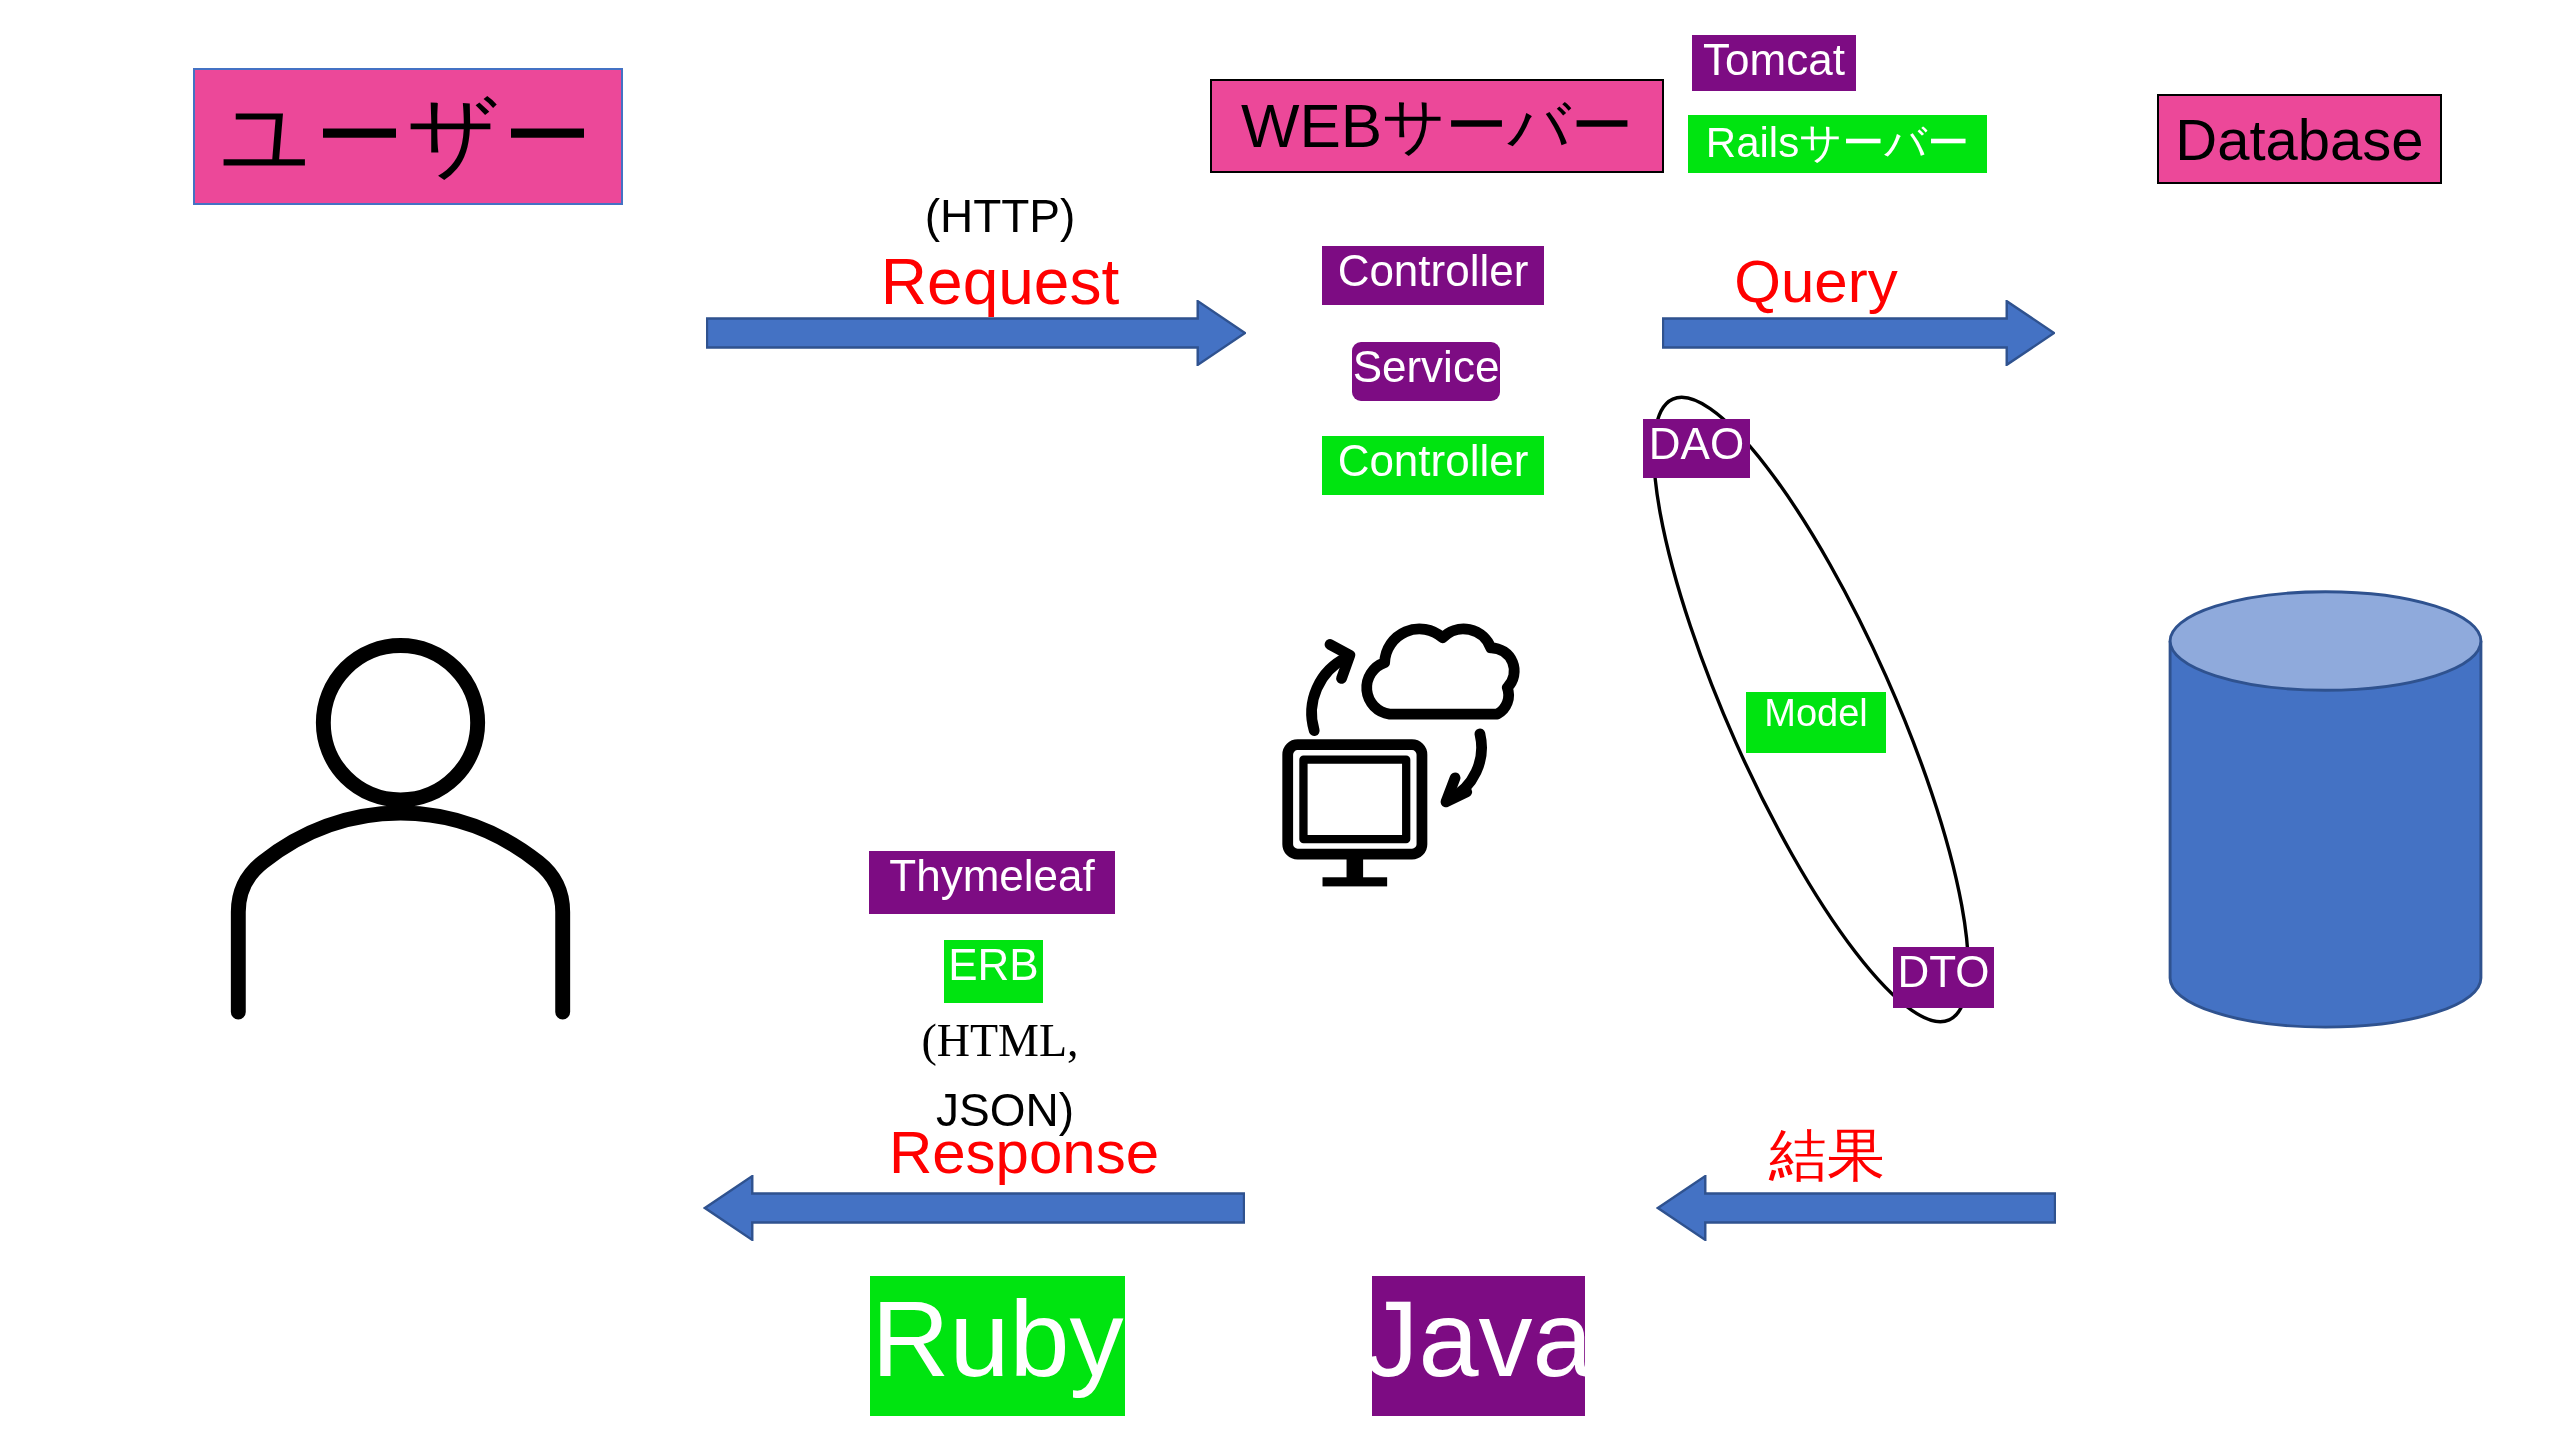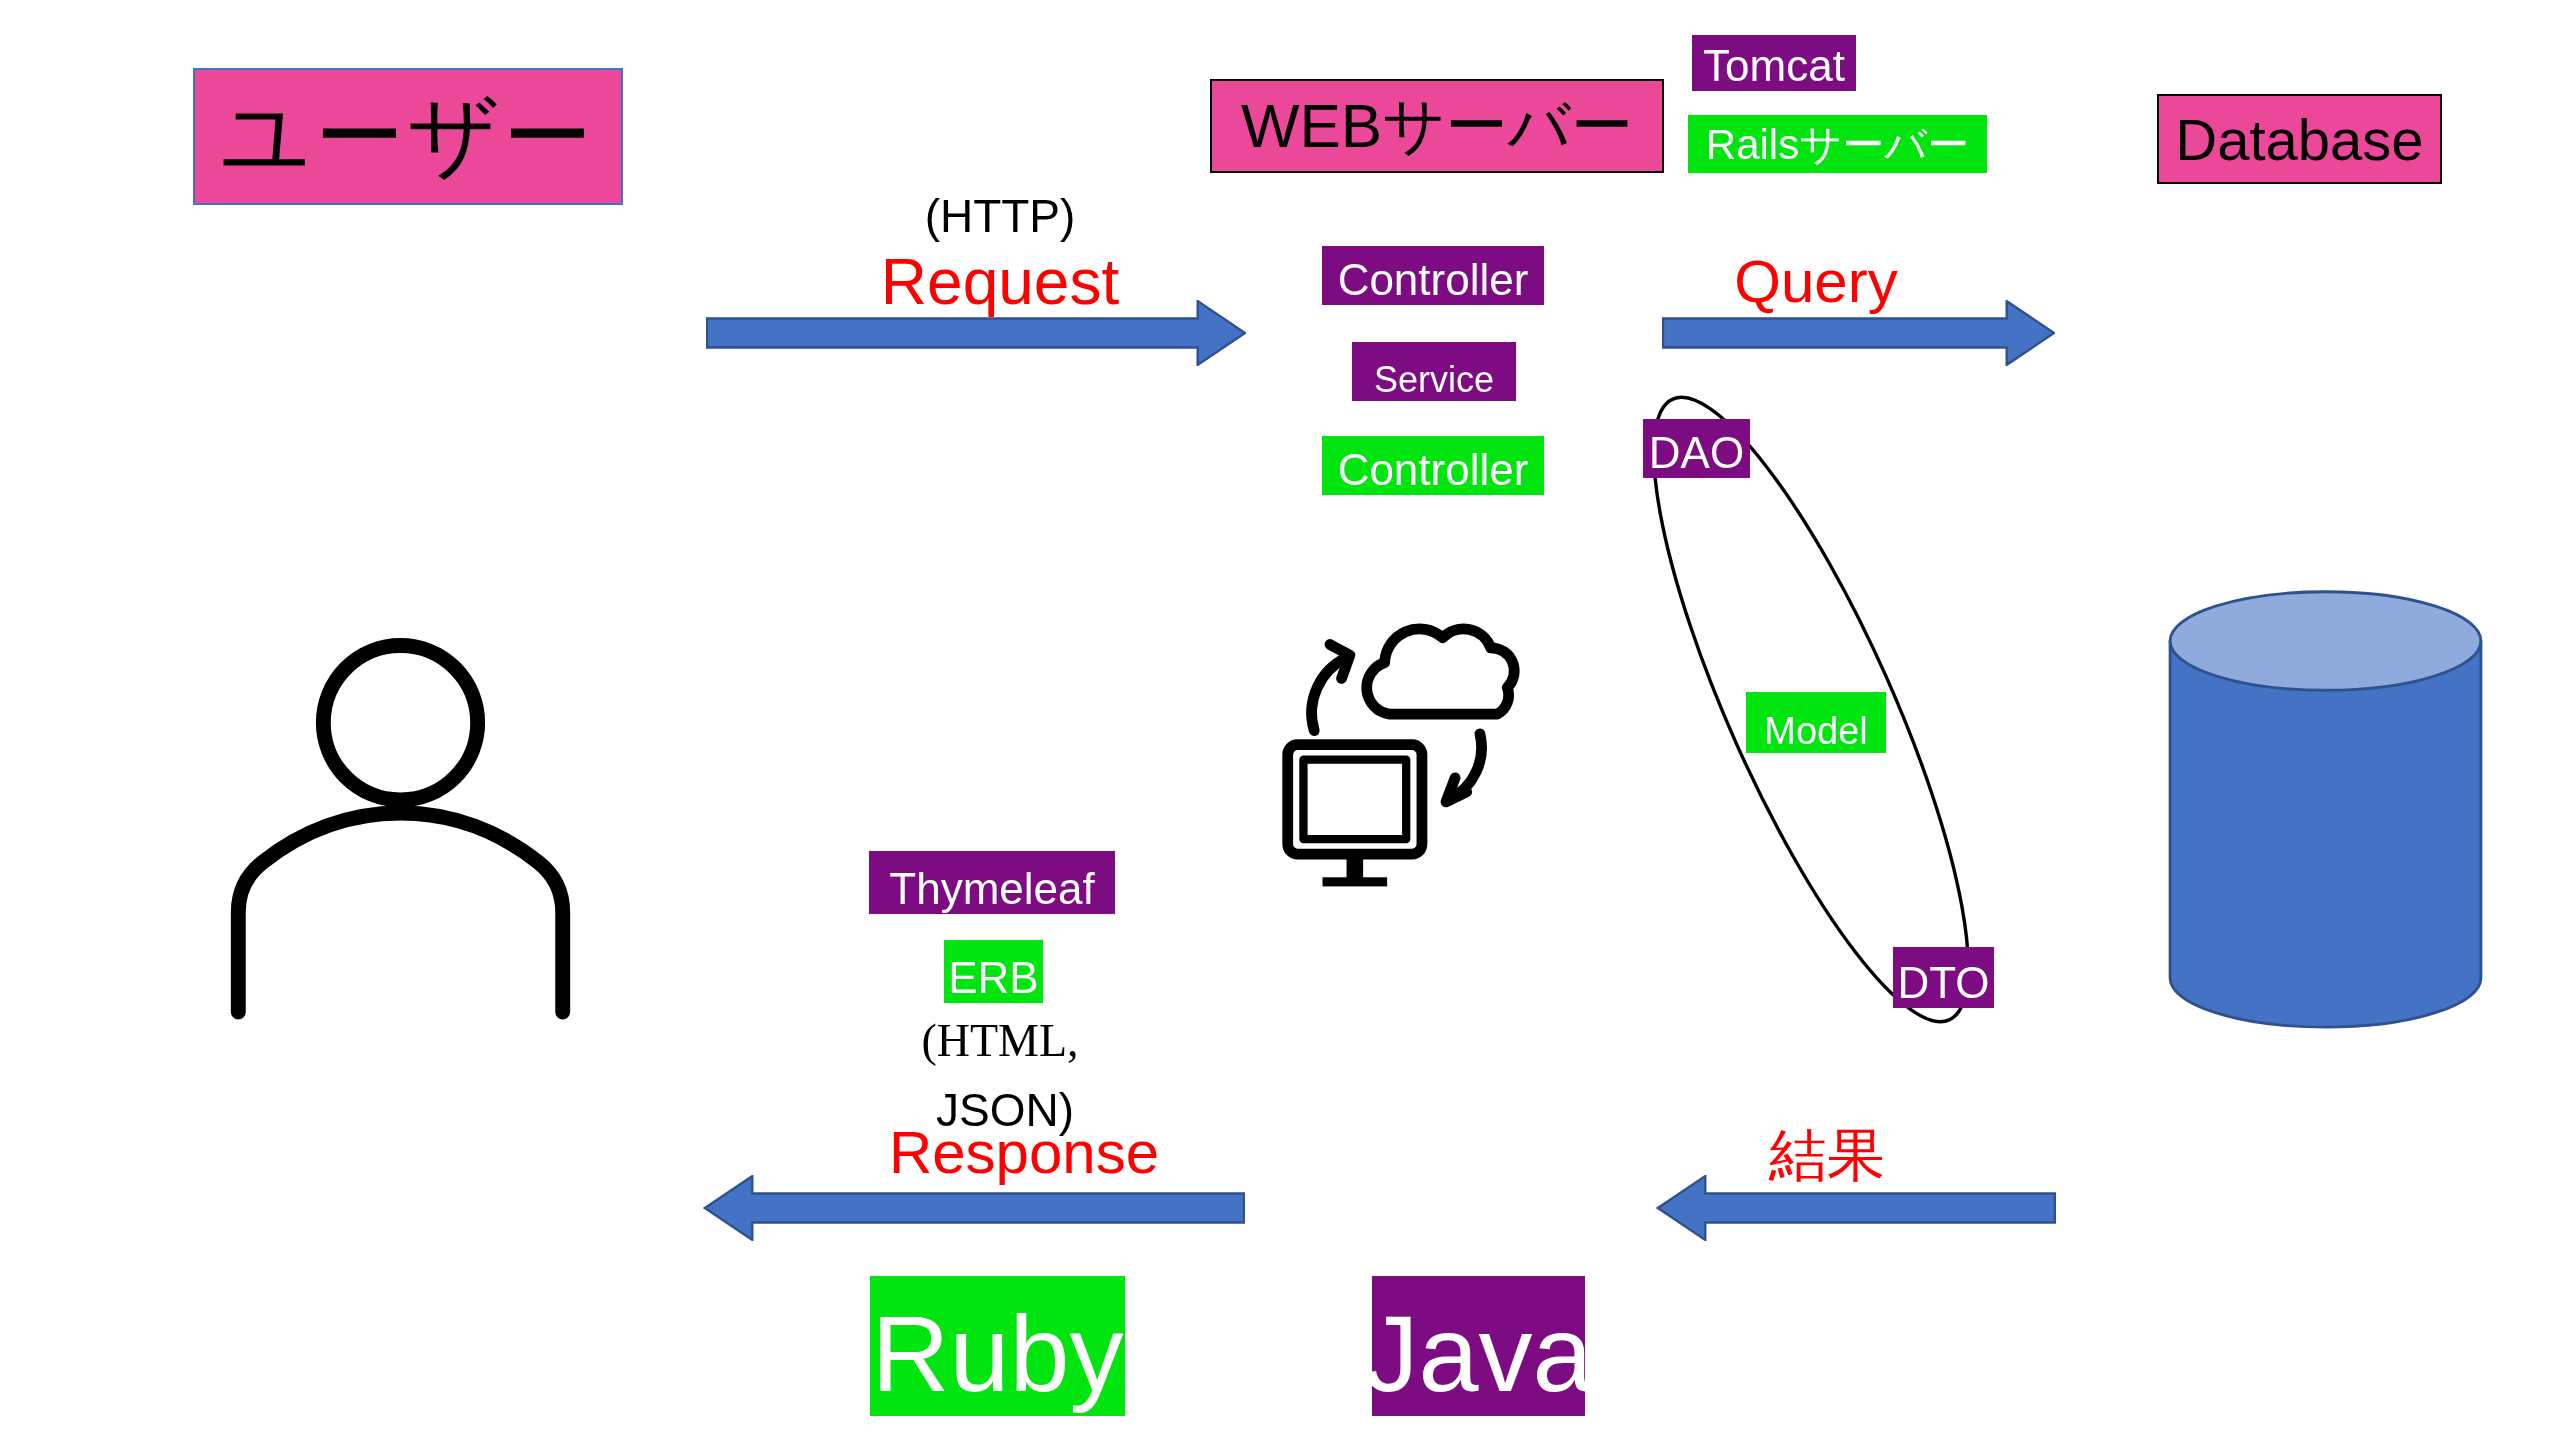--- a/index.html
+++ b/index.html
@@ -8,21 +8,21 @@
     background:#ffffff; font-family:"Liberation Sans", sans-serif;
   }
   .abs { position:absolute; }
   .node-box {
     display:flex; align-items:center; justify-content:center;
     background:#ec4899; color:#000; white-space:nowrap; box-sizing:border-box;
   }
   .user-border   { border:2.9px solid var(--user-box-border); }
   .black-border  { border:2.9px solid #000; }
   .tag {
-    display:flex; align-items:flex-end; justify-content:center;
+    display:flex; align-items:flex-start; justify-content:center;
     color:#fff; white-space:nowrap; box-sizing:border-box;
   }
   .tag.purple { background:var(--purple); }
   .tag.green  { background:var(--green); }
   .flow { white-space:nowrap; transform:translateX(-50%); color:#000; }
   .flow.red { color:var(--red); }
   svg { display:block; }
   .block-arrow polygon { fill:var(--arrow-blue); stroke:var(--blue-dark); stroke-width:2.5; }
   .line-icon { stroke:#000; fill:none; stroke-linecap:round; stroke-linejoin:round; }
 </style>
@@ -44,21 +44,21 @@
 <div class="abs tag purple" style="left:1692px; top:35px; width:164px; height:56px; font-size:44px;">
   <span>Tomcat</span>
 </div>
 <div class="abs tag green" style="left:1688px; top:115px; width:299px; height:58px; font-size:42px;">
   <span>Railsサーバー</span>
 </div>
 
 <div class="abs tag purple" style="left:1322px; top:246px; width:222px; height:59px; font-size:44px;">
   <span>Controller</span>
 </div>
-<div class="abs tag purple" style="left:1352px; top:342px; width:164px; height:59px; font-size:36px;">
+<div class="abs tag purple" style="left:1352px; top:342px; width:148px; height:59px; font-size:44px;border-radius:9px;">
   <span>Service</span>
 </div>
 <div class="abs tag green" style="left:1322px; top:436px; width:222px; height:59px; font-size:44px;">
   <span>Controller</span>
 </div>
 
 <svg class="abs" style="left:1642px; top:362px;" width="338" height="695" viewBox="0 0 350 720">
   <ellipse cx="175" cy="360" rx="85" ry="352" transform="rotate(-24 175 360)" fill="none" stroke="#000" stroke-width="3.5"></ellipse>
 </svg>
 

